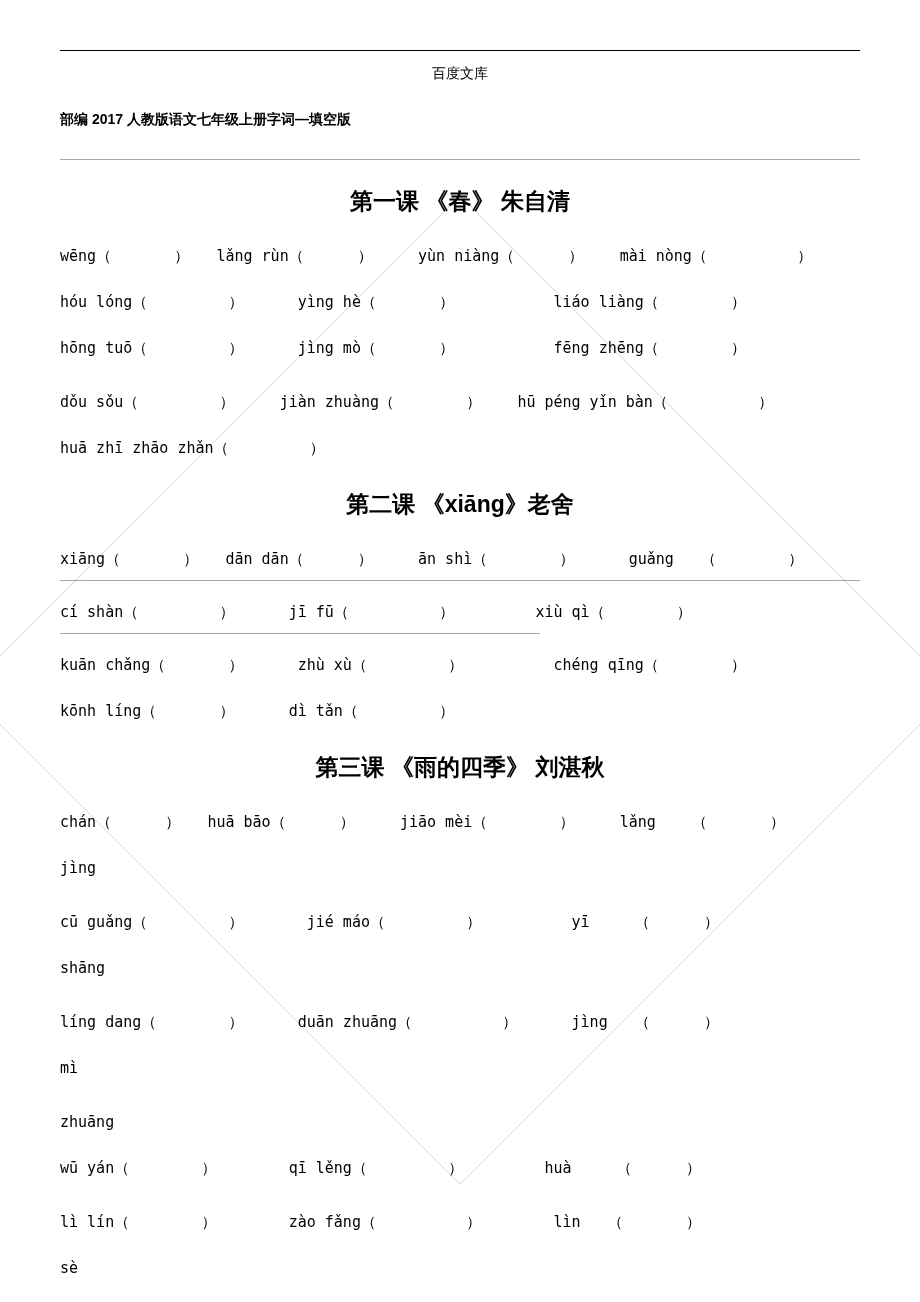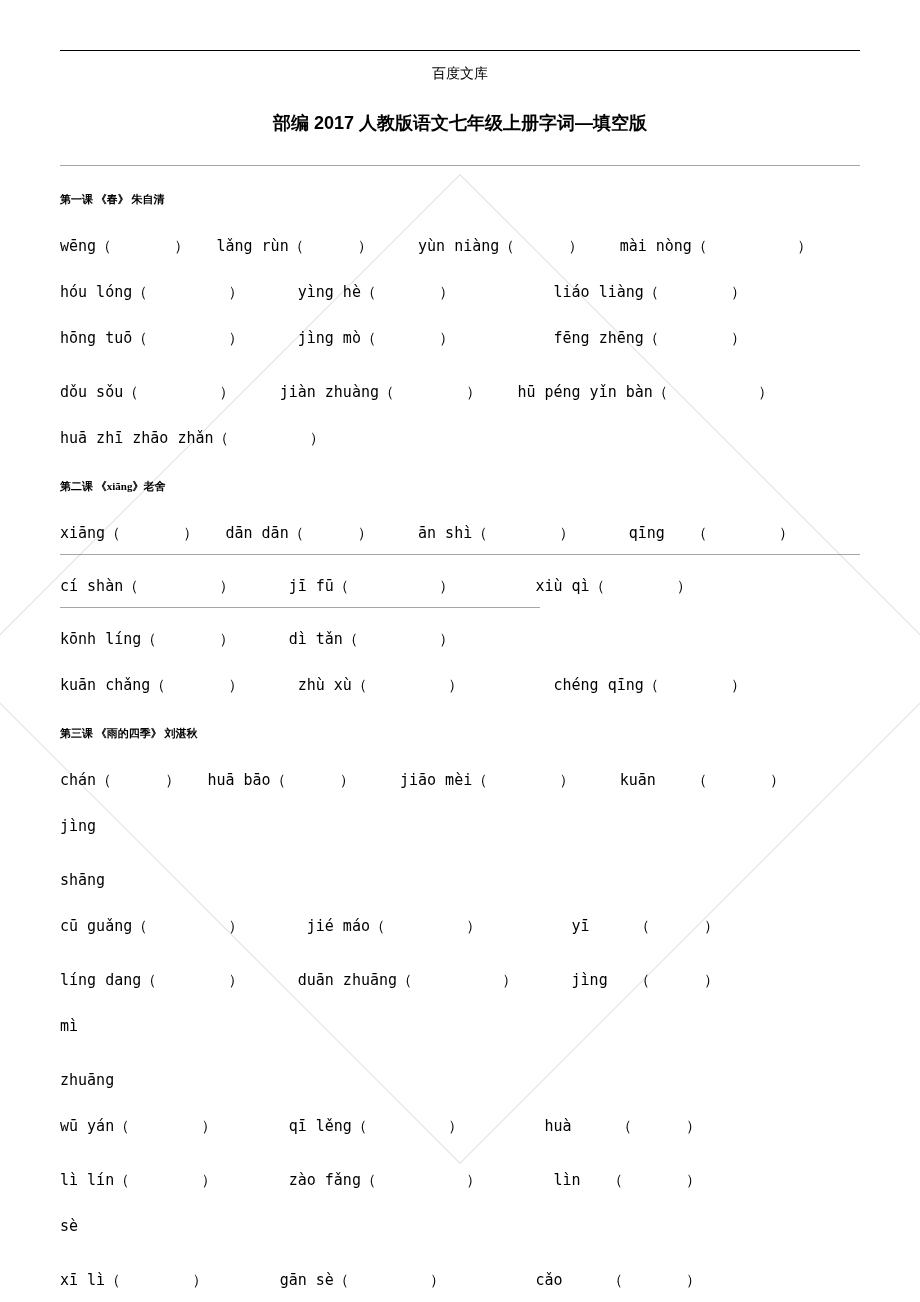--- a/index.html
+++ b/index.html
@@ -18,31 +18,30 @@
   .top-line {
     border-top: 1px solid #000;
     margin: 0 0 14px;
   }
   .header {
     text-align: center;
     font-size: 14px;
     margin-bottom: 28px;
   }
   .doc-title {
-    text-align: center;
     font-family: SimHei, "黑体", sans-serif;
     font-weight: bold;
-    font-size: 18px;
+    font-size: 14px;
     margin: 22px 0 30px;
   }
   .lesson-title {
-    text-align: left;
-    font-family: Liberation Serif, serif;
+    text-align: center;
+    font-family: Liberation Sans, sans-serif;
     font-weight: bold;
-    font-size: 11px;
+    font-size: 23px;
     margin: 26px 0 24px;
   }
   .pinyin-block {
     font-family: SimSun, "宋体", monospace;
     font-size: 15px;
     line-height: 2.0;
   }
   .pinyin-block p {
     margin: 16px 0 2px;
     white-space: nowrap;
@@ -108,57 +107,57 @@
       </p>
     </div>
 
     <div class="lesson-title">第二课  《xiāng》老舍</div>
 
     <div class="pinyin-block">
       <p>
         <span>xiāng</span><span>（&nbsp;&nbsp;&nbsp;&nbsp;&nbsp;&nbsp;&nbsp;）</span>&nbsp;&nbsp;
         <span>dān dān</span><span>（&nbsp;&nbsp;&nbsp;&nbsp;&nbsp;&nbsp;）</span>&nbsp;&nbsp;&nbsp;&nbsp;
         <span>ān shì</span><span>（&nbsp;&nbsp;&nbsp;&nbsp;&nbsp;&nbsp;&nbsp;&nbsp;）</span>&nbsp;&nbsp;&nbsp;&nbsp;&nbsp;
-        <span>qīng</span>&nbsp;&nbsp;&nbsp;<span>（&nbsp;&nbsp;&nbsp;&nbsp;&nbsp;&nbsp;&nbsp;&nbsp;）</span>
+        <span>guǎng</span>&nbsp;&nbsp;&nbsp;<span>（&nbsp;&nbsp;&nbsp;&nbsp;&nbsp;&nbsp;&nbsp;&nbsp;）</span>
       </p>
       <hr class="thin-rule">
       <p>
         <span>cí shàn</span><span>（&nbsp;&nbsp;&nbsp;&nbsp;&nbsp;&nbsp;&nbsp;&nbsp;&nbsp;）</span>&nbsp;&nbsp;&nbsp;&nbsp;&nbsp;
         <span>jī fū</span><span>（&nbsp;&nbsp;&nbsp;&nbsp;&nbsp;&nbsp;&nbsp;&nbsp;&nbsp;&nbsp;）</span>&nbsp;&nbsp;&nbsp;&nbsp;&nbsp;&nbsp;&nbsp;&nbsp;
         <span>xiù qì</span><span>（&nbsp;&nbsp;&nbsp;&nbsp;&nbsp;&nbsp;&nbsp;&nbsp;）</span>
       </p>
       <hr class="thin-rule short">
       <p>
-        <span>kōnh líng</span><span>（&nbsp;&nbsp;&nbsp;&nbsp;&nbsp;&nbsp;&nbsp;）</span>&nbsp;&nbsp;&nbsp;&nbsp;&nbsp;
-        <span>dì tǎn</span><span>（&nbsp;&nbsp;&nbsp;&nbsp;&nbsp;&nbsp;&nbsp;&nbsp;&nbsp;）</span>
-      </p>
-      <p>
         <span>kuān chǎng</span><span>（&nbsp;&nbsp;&nbsp;&nbsp;&nbsp;&nbsp;&nbsp;）</span>&nbsp;&nbsp;&nbsp;&nbsp;&nbsp;
         <span>zhù xù</span><span>（&nbsp;&nbsp;&nbsp;&nbsp;&nbsp;&nbsp;&nbsp;&nbsp;&nbsp;）</span>&nbsp;&nbsp;&nbsp;&nbsp;&nbsp;&nbsp;&nbsp;&nbsp;&nbsp;
         <span>chéng qīng</span><span>（&nbsp;&nbsp;&nbsp;&nbsp;&nbsp;&nbsp;&nbsp;&nbsp;）</span>
+      </p>
+      <p>
+        <span>kōnh líng</span><span>（&nbsp;&nbsp;&nbsp;&nbsp;&nbsp;&nbsp;&nbsp;）</span>&nbsp;&nbsp;&nbsp;&nbsp;&nbsp;
+        <span>dì tǎn</span><span>（&nbsp;&nbsp;&nbsp;&nbsp;&nbsp;&nbsp;&nbsp;&nbsp;&nbsp;）</span>
       </p>
     </div>
 
     <div class="lesson-title">第三课  《雨的四季》  刘湛秋</div>
 
     <div class="pinyin-block">
       <p>
         <span>chán</span><span>（&nbsp;&nbsp;&nbsp;&nbsp;&nbsp;&nbsp;）</span>&nbsp;&nbsp;
         <span>huā bāo</span><span>（&nbsp;&nbsp;&nbsp;&nbsp;&nbsp;&nbsp;）</span>&nbsp;&nbsp;&nbsp;&nbsp;
         <span>jiāo mèi</span><span>（&nbsp;&nbsp;&nbsp;&nbsp;&nbsp;&nbsp;&nbsp;&nbsp;）</span>&nbsp;&nbsp;&nbsp;&nbsp;
-        <span>kuān</span>&nbsp;&nbsp;&nbsp;&nbsp;<span>（&nbsp;&nbsp;&nbsp;&nbsp;&nbsp;&nbsp;&nbsp;）</span>
+        <span>lǎng</span>&nbsp;&nbsp;&nbsp;&nbsp;<span>（&nbsp;&nbsp;&nbsp;&nbsp;&nbsp;&nbsp;&nbsp;）</span>
       </p>
       <p><span>jìng</span></p>
       <div class="spacer"></div>
-      <p><span>shāng</span></p>
       <p>
         <span>cū guǎng</span><span>（&nbsp;&nbsp;&nbsp;&nbsp;&nbsp;&nbsp;&nbsp;&nbsp;&nbsp;）</span>&nbsp;&nbsp;&nbsp;&nbsp;&nbsp;&nbsp;
         <span>jié máo</span><span>（&nbsp;&nbsp;&nbsp;&nbsp;&nbsp;&nbsp;&nbsp;&nbsp;&nbsp;）</span>&nbsp;&nbsp;&nbsp;&nbsp;&nbsp;&nbsp;&nbsp;&nbsp;&nbsp;
         <span>yī</span>&nbsp;&nbsp;&nbsp;&nbsp;&nbsp;<span>（&nbsp;&nbsp;&nbsp;&nbsp;&nbsp;&nbsp;）</span>
       </p>
+      <p><span>shāng</span></p>
       <div class="spacer"></div>
       <p>
         <span>líng dang</span><span>（&nbsp;&nbsp;&nbsp;&nbsp;&nbsp;&nbsp;&nbsp;&nbsp;）</span>&nbsp;&nbsp;&nbsp;&nbsp;&nbsp;
         <span>duān zhuāng</span><span>（&nbsp;&nbsp;&nbsp;&nbsp;&nbsp;&nbsp;&nbsp;&nbsp;&nbsp;&nbsp;）</span>&nbsp;&nbsp;&nbsp;&nbsp;&nbsp;
         <span>jìng</span>&nbsp;&nbsp;&nbsp;<span>（&nbsp;&nbsp;&nbsp;&nbsp;&nbsp;&nbsp;）</span>
       </p>
       <p><span>mì</span></p>
       <div class="spacer"></div>
       <p><span>zhuāng</span></p>
       <p>

